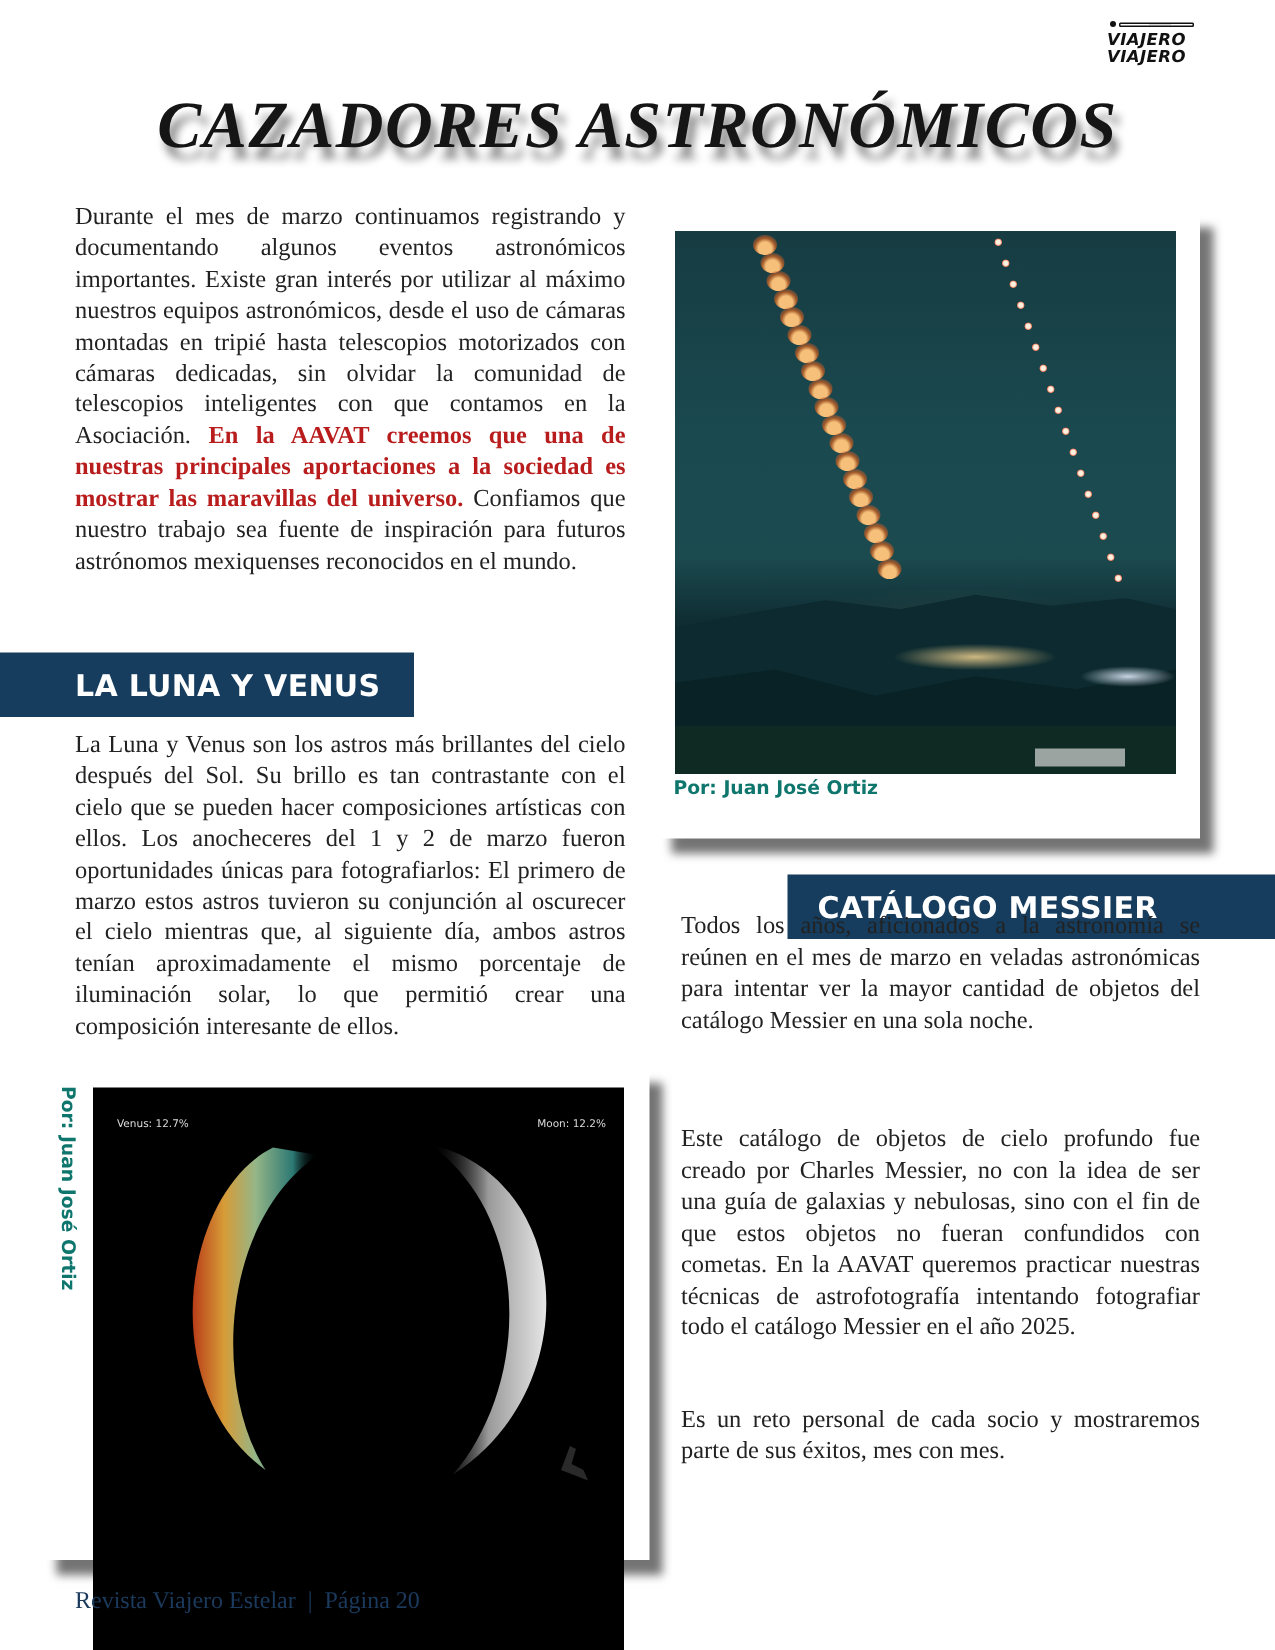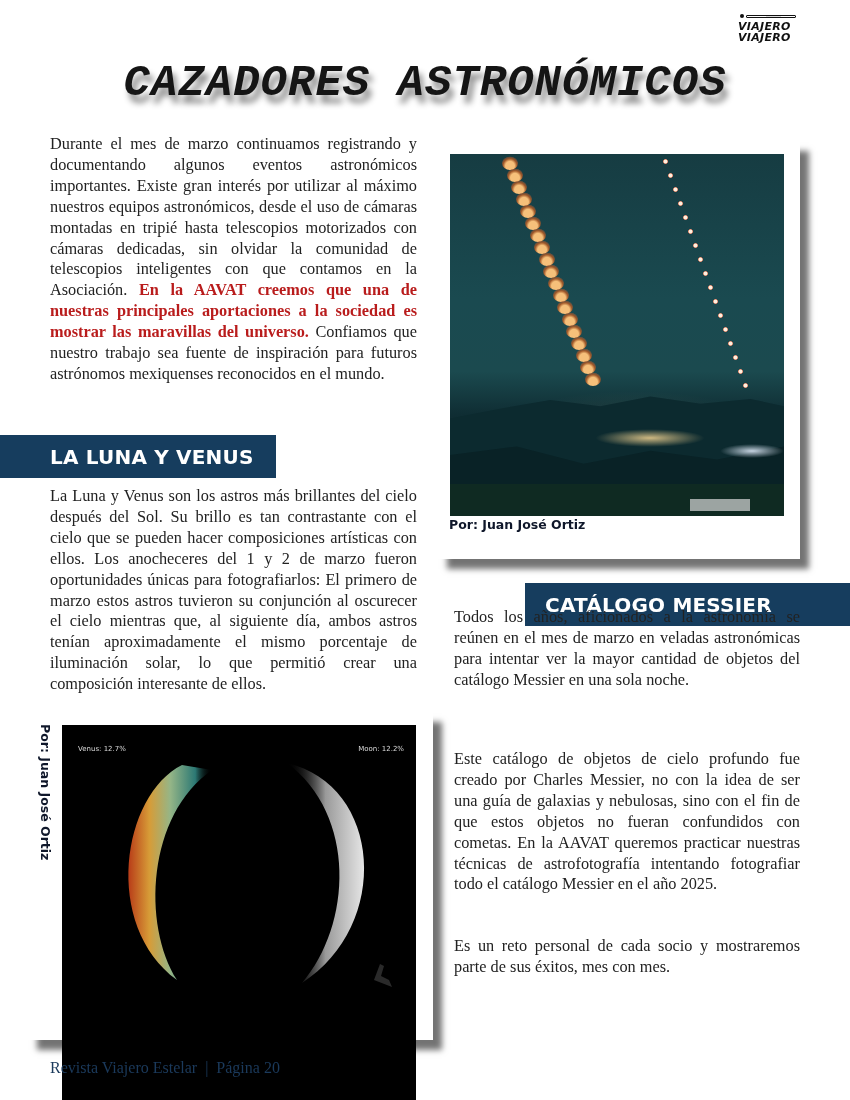--- a/index.html
+++ b/index.html
@@ -9,40 +9,40 @@
     .logo { position: absolute; left: 736px; top: 12px; width: 64px; height: 32px; }
     .logo .scope { position: absolute; left: 4px; top: 2px; width: 56px; height: 5px; }
     .logo .scope .dot { position: absolute; left: 0; top: 0; width: 4px; height: 4px; background: #111; border-radius: 50%; }
     .logo .scope .tube { position: absolute; left: 6px; top: 1px; width: 50px; height: 3px; border: 1px solid #111; border-radius: 1px; background: linear-gradient(90deg,#fff 0 40%, #ddd 40% 70%, #fff 70%); }
     .logo .line { position: absolute; left: 2px; font-family: "DejaVu Sans", sans-serif; font-weight: bold; font-style: italic; font-size: 11px; letter-spacing: 0.3px; color: #111; line-height: 11px; }
     .logo .l1 { top: 9px; }
     .logo .l2 { top: 20px; }
 
     .main-title {
       position: absolute; left: 0; top: 58px; width: 850px; text-align: center;
-      font-family: Liberation Mono, monospace; font-weight: bold; font-style: italic;
+      font-family: Liberation Serif, serif; font-weight: bold; font-style: italic;
       font-size: 44px; letter-spacing: 1px; color: #151515;
       text-shadow: 4px 8px 6px rgba(0,0,0,0.45);
     }
 
     .para { position: absolute; font-size: 16.3px; line-height: 20.9px; text-align: justify; color: #222; }
     .para b { font-weight: bold; color: #b91c1c; }
 
     .section-bar {
       position: absolute; background: #163d5e; color: #ffffff;
       font-family: "DejaVu Sans", sans-serif; font-weight: bold; font-size: 20px;
       display: flex; align-items: center; letter-spacing: 0.2px;
     }
 
     .photo-card {
       position: absolute; background: #ffffff;
       box-shadow: 9px 10px 6px rgba(0,0,0,0.55);
     }
     .photo { position: absolute; overflow: hidden; }
-    .credit { position: absolute; font-family: "DejaVu Sans", sans-serif; font-weight: bold; font-size: 12.5px; color: #0f172a; }
+    .credit { position: absolute; font-family: "DejaVu Sans", sans-serif; font-weight: bold; font-size: 12.5px; color: #0f766e; }
 
     
     .photo-sky {
       background:
         radial-gradient(ellipse 60% 18% at 55% 78%, rgba(255,230,170,0.12), transparent 70%),
         linear-gradient(180deg, #163c42 0%, #1a4a50 40%, #1b4a4f 60%, #0f2d33 72%, #0b2428 100%);
     }
     .hill { position: absolute; }
     .trail-dot { position: absolute; border-radius: 50%; }
 

